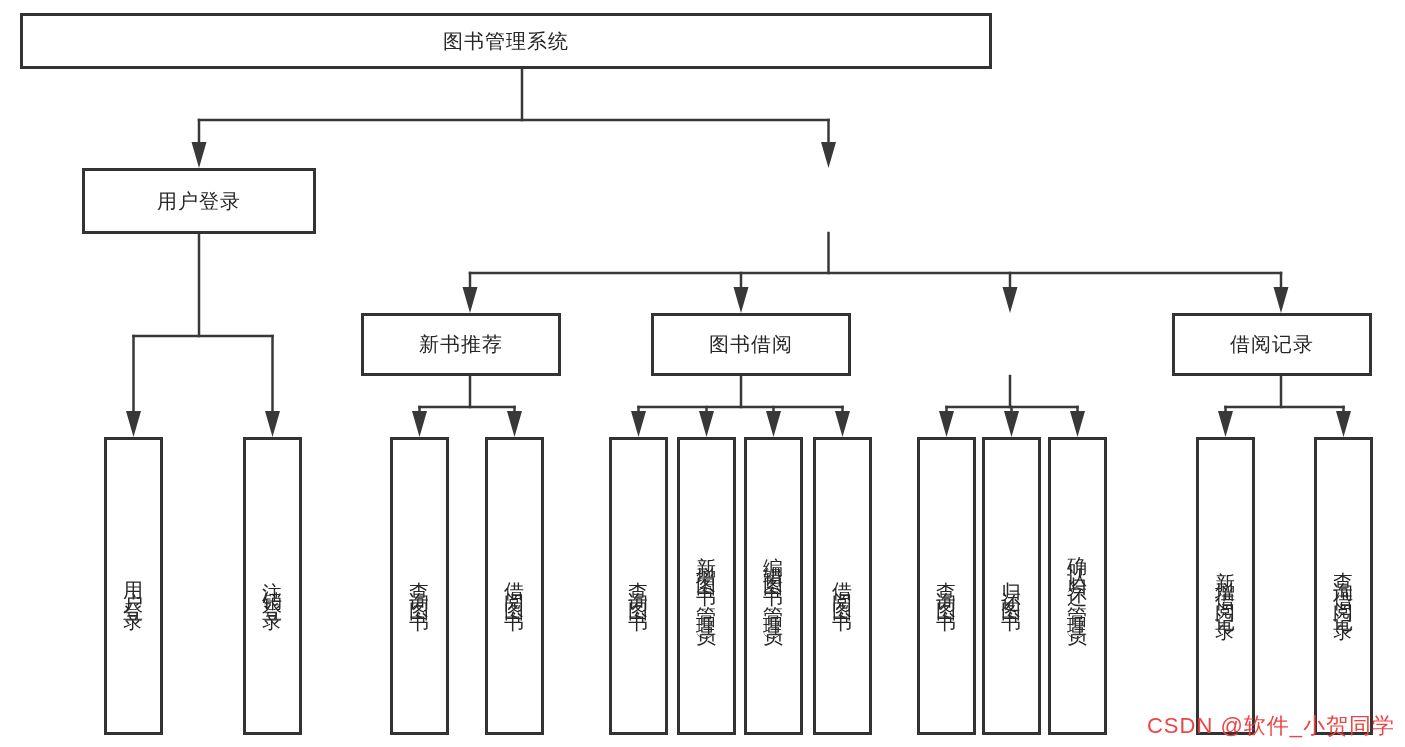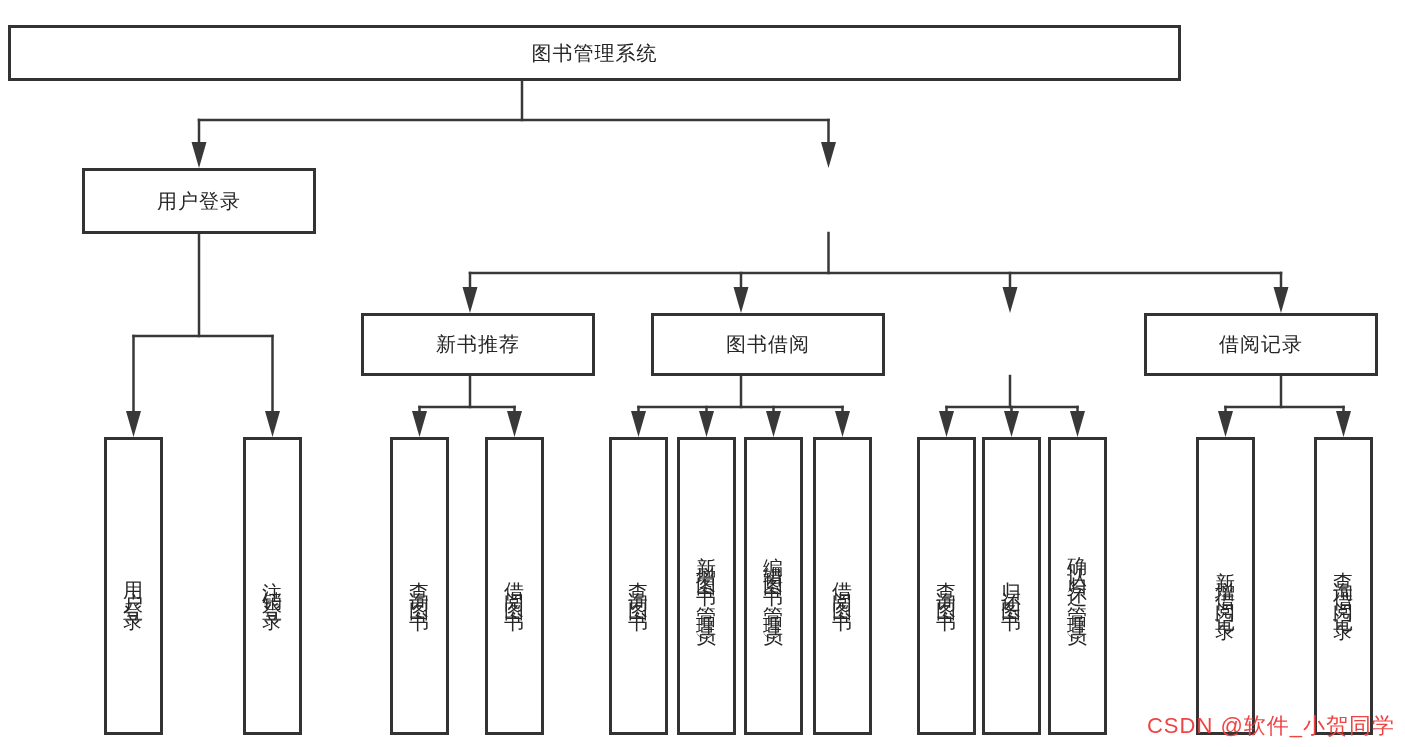--- a/index.html
+++ b/index.html
@@ -35,23 +35,23 @@
   .v-node { width: 59px; top: 437px; height: 298px; }
   .v-label {
     writing-mode: vertical-rl;
     text-orientation: mixed;
     font-size: 20px;
     letter-spacing: 10px;
     line-height: 1;
     white-space: nowrap;
   }
   
-  .lv1 { left: 8px;  top: 13px;  width: 1173px; height: 56px; margin-top: 12px; }
+  .lv1 { left: 20px;  top: 13px;  width: 972px; height: 56px; }
   .lv2 { top: 168px; height: 66px; }
-  .lv3 { top: 313px; height: 63px; width: 234px; }
+  .lv3 { top: 313px; height: 63px; width: 200px; }
   .watermark {
     position: absolute;
     right: 10px;
     bottom: 6px;
     font-size: 22px;
     letter-spacing: 1px;
     color: #ef4444;
     white-space: nowrap;
   }
 </style>
@@ -122,21 +122,21 @@
   <div class="node lv2" style="left:82px;width:234px;">
     <span class="h-label">用户登录</span>
   </div>
 
   <div class="node lv3" style="left:361px;">
     <span class="h-label">新书推荐</span>
   </div>
   <div class="node lv3" style="left:651px;">
     <span class="h-label">图书借阅</span>
   </div>
-  <div class="node lv3" style="left:1144px;">
+  <div class="node lv3" style="left:1172px;">
     <span class="h-label">借阅记录</span>
   </div>
 
   <div class="node v-node" style="left:104px;">
     <span class="v-label">用户登录</span>
   </div>
   <div class="node v-node" style="left:243px;">
     <span class="v-label">注销登录</span>
   </div>
 

